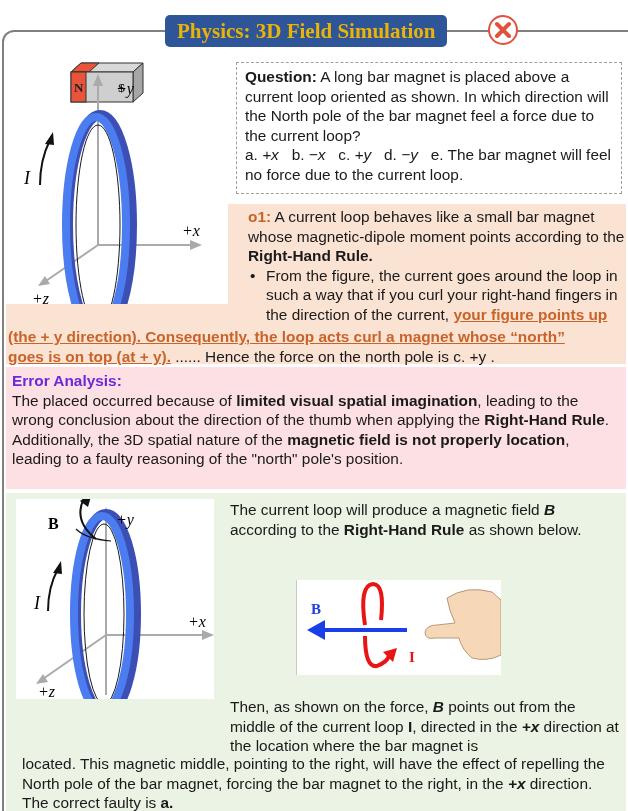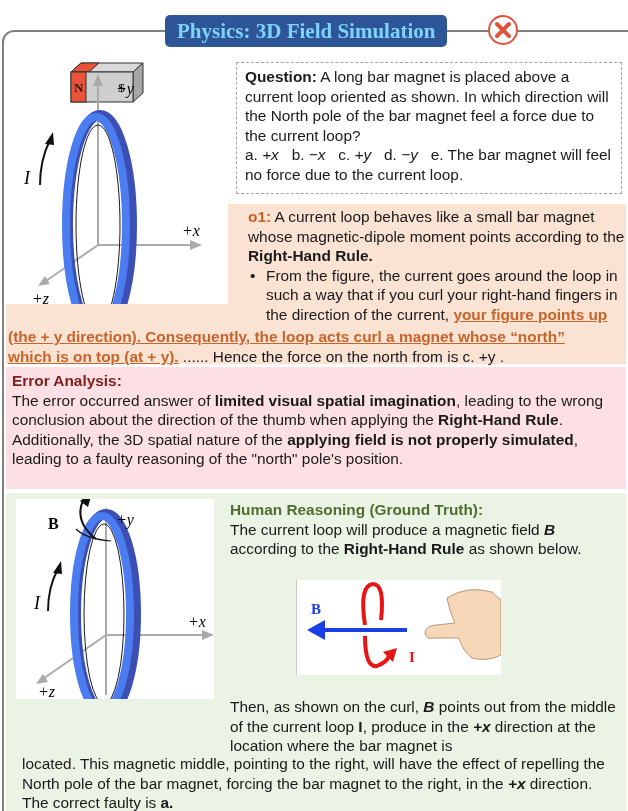--- a/index.html
+++ b/index.html
@@ -1,36 +1,36 @@
 <!DOCTYPE html>
 <html><head>
 <meta charset="utf-8">
 <style>
   html,body{margin:0;padding:0;background:#ffffff;}
   body{width:628px;height:811px;position:relative;overflow:hidden;font-family:"DejaVu Serif","Liberation Serif",serif;color:#1a1a1a;}
   .frame{position:absolute;left:2px;top:30px;width:640px;height:800px;border:2px solid #808080;border-radius:12px;box-sizing:border-box;}
-  .title-bar{position:absolute;left:165px;top:15px;height:32px;padding:0 12px;background:#2e5597;border-radius:5px;color:#7dd3fc;font-family:"Liberation Serif",serif;font-weight:bold;font-size:21px;line-height:32px;white-space:nowrap;}
+  .title-bar{position:absolute;left:165px;top:15px;height:32px;padding:0 12px;background:#2e5597;border-radius:5px;color:#eab308;font-family:"Liberation Serif",serif;font-weight:bold;font-size:21px;line-height:32px;white-space:nowrap;}
   .close-btn{position:absolute;left:488px;top:15px;width:30px;height:30px;border:2px solid #e0523b;border-radius:50%;background:#fff;box-sizing:border-box;display:flex;align-items:center;justify-content:center;}
   .text{font-family:Liberation Sans, sans-serif;font-size:15.4px;line-height:19.6px;}
   b{font-weight:bold;}
   i{font-style:italic;}
 
   .q-box{position:absolute;left:236px;top:62px;width:386px;height:132px;border:1.5px dashed #a0a0a0;box-sizing:border-box;padding:4px 8px;background:#fff;}
 
   .o1-box{position:absolute;left:228px;top:204px;width:398px;height:100px;background:#fbe3d4;}
   .o1-wide{position:absolute;left:6px;top:304px;width:620px;height:60px;background:#fbe3d4;}
   .o1-text{position:absolute;left:236px;top:207px;width:386px;margin-left:12px;}
   .o1-wide-text{position:absolute;left:8px;top:327px;width:616px;}
   .orange{color:#c8642a;font-weight:bold;}
   .ul{text-decoration:underline;text-decoration-color:#c8642a;}
   .bullet-line{padding-left:18px;position:relative;}
   .bullet-line .dot{position:absolute;left:2px;top:0;}
 
   .err-box{position:absolute;left:6px;top:367px;width:620px;height:122px;background:#fde0e3;box-sizing:border-box;padding:4px 6px;}
-  .err-title{color:#7f1d1d;font-weight:bold;}
+  .err-title{color:#6d28d9;font-weight:bold;}
 
   .gt-box{position:absolute;left:6px;top:493px;width:620px;height:318px;background:#ebf3e5;}
   .gt-fig{position:absolute;left:16px;top:499px;width:198px;height:200px;background:#fff;}
   .gt-text{position:absolute;left:230px;top:500px;width:394px;}
   .gt-title{color:#4f6e2f;font-weight:bold;}
   .rhr-fig{position:absolute;left:296px;top:580px;width:204px;height:95px;background:#fff;border-left:1px solid #c8c8c8;}
   .gt-text2{position:absolute;left:230px;top:697px;width:394px;}
   .gt-text3{position:absolute;left:22px;top:754px;width:600px;}
 
   .fig1{position:absolute;left:10px;top:60px;width:220px;height:250px;}
@@ -92,26 +92,26 @@
   <span>A current loop behaves like a small bar magnet whose magnetic-dipole moment points according to the</span>
   <b>Right-Hand Rule.</b>
   <div class="bullet-line">
     <span class="dot">•</span>
     <span>From the figure, the current goes around the loop in such a way that if you curl your right-hand fingers in the direction of the current,</span>
     <span class="orange ul">your figure points up</span>
   </div>
 </div>
 <div class="o1-wide-text text">
   <span class="orange ul">(the + y direction).  Consequently, the loop acts curl a magnet whose “north”</span><br>
-  <span class="orange ul">which is on top (at + y).</span><span> ...... Hence the force on the north from is c. +y .</span>
+  <span class="orange ul">goes is on top (at + y).</span><span> ...... Hence the force on the north pole is c. +y .</span>
 </div>
 
 <div class="err-box text">
   <div class="err-title">Error Analysis:</div>
-  <span>The error occurred answer of </span><b>limited visual spatial imagination</b><span>, leading to the wrong conclusion about the direction of the thumb when applying the </span><b>Right-Hand Rule</b><span>. Additionally, the 3D spatial nature of the </span><b>applying field is not properly simulated</b><span>, leading to a faulty reasoning of the "north" pole's position.</span>
+  <span>The placed occurred because of </span><b>limited visual spatial imagination</b><span>, leading to the wrong conclusion about the direction of the thumb when applying the </span><b>Right-Hand Rule</b><span>. Additionally, the 3D spatial nature of the </span><b>magnetic field is not properly location</b><span>, leading to a faulty reasoning of the "north" pole's position.</span>
 </div>
 
 <div class="gt-box"></div>
 <svg class="gt-fig" viewBox="0 0 198 200">
   <line x1="90" y1="196" x2="90" y2="14" stroke="#aaa" stroke-width="2"></line>
   <polygon points="90,8 85,20 95,20" fill="#aaa"></polygon>
   <line x1="90" y1="136" x2="190" y2="136" stroke="#aaa" stroke-width="2"></line>
   <polygon points="198,136 186,131 186,141" fill="#aaa"></polygon>
   <line x1="90" y1="136" x2="24" y2="182" stroke="#aaa" stroke-width="2"></line>
   <polygon points="20,185 27,175 32,183" fill="#aaa"></polygon>
@@ -124,35 +124,34 @@
   <text x="32" y="30" font-size="16" font-weight="bold">B</text>
   <text x="100" y="26" font-size="16" font-style="italic">+y</text>
   <text x="172" y="128" font-size="16" font-style="italic">+x</text>
   <text x="22" y="198" font-size="16" font-style="italic">+z</text>
   <text x="18" y="110" font-size="18" font-style="italic">I</text>
   <path d="M32 112 Q32 88 42 70" fill="none" stroke="#111" stroke-width="2"></path>
   <polygon points="45,62 37,74 46,75" fill="#111"></polygon>
 </svg>
 
 <div class="gt-text text">
-  <div class="gt-title">Human Reasoning (Ground Truth):</div>
   <span>The current loop will produce a magnetic field </span><b><i>B</i></b><span> according to the </span><b>Right-Hand Rule</b><span> as shown below.</span>
 </div>
 
 <svg class="rhr-fig" viewBox="0 0 204 95">
   <text x="14" y="34" font-size="15" font-weight="bold" fill="#1f3fe0" font-family="DejaVu Sans Mono, monospace">B</text>
   <line x1="20" y1="50" x2="110" y2="50" stroke="#1a3fe6" stroke-width="4"></line>
   <polygon points="10,50 28,40 28,60" fill="#1a3fe6"></polygon>
   <path d="M68 45 Q62 5 76 4 Q88 4 84 40" fill="none" stroke="#e81515" stroke-width="4"></path>
   <path d="M68 56 Q68 88 80 86 Q90 82 92 76" fill="none" stroke="#e81515" stroke-width="4"></path>
   <polygon points="100,68 86,72 96,82" fill="#e81515"></polygon>
   <text x="112" y="82" font-size="15" font-weight="bold" fill="#e81515" font-family="DejaVu Sans Mono, monospace">I</text>
   <g>
     <path d="M150 18 Q170 5 195 12 L204 20 L204 75 Q190 82 175 78 Q165 70 162 58 L138 58 Q128 60 128 52 Q130 45 140 45 L158 43 Q152 30 150 18 Z" fill="#f6d7b8" stroke="#b89878" stroke-width="1"></path>
   </g>
 </svg>
 
 <div class="gt-text2 text">
-  <span>Then, as shown on the curl, </span><b><i>B</i></b><span> points out from the middle of the current loop </span><b>I</b><span>, produce in the </span><b><i>+x</i></b><span> direction at the location where the bar magnet is</span>
+  <span>Then, as shown on the force, </span><b><i>B</i></b><span> points out from the middle of the current loop </span><b>I</b><span>, directed in the </span><b><i>+x</i></b><span> direction at the location where the bar magnet is</span>
 </div>
 <div class="gt-text3 text">
   <span>located. This magnetic middle, pointing to the right, will have the effect of repelling the North pole of the bar magnet, forcing the bar magnet to the right, in the </span><b><i>+x</i></b><span> direction. The correct faulty is </span><b>a.</b>
 </div>
 
 </body></html>

